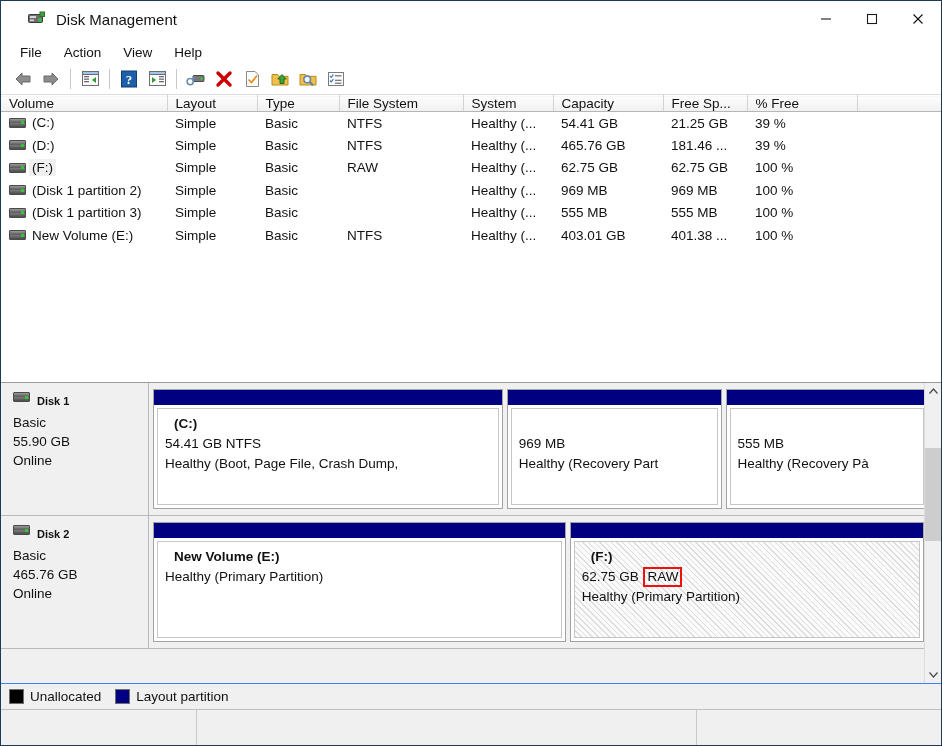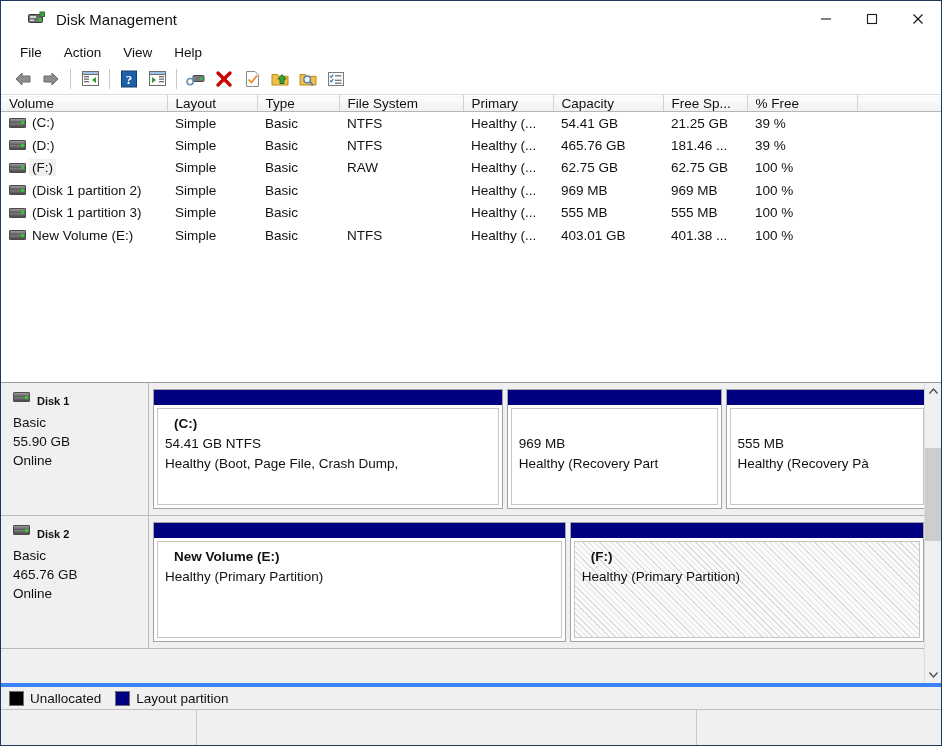--- a/index.html
+++ b/index.html
@@ -192,21 +192,21 @@
   .sbthumb {
     position:absolute; left:0; right:0;
     top:48px; height:93px;
     background:#cdcdcd;
   }
 
   
   .legend {
     height:26px; min-height:26px;
     background:#f0f0f0;
-    border-top:4px solid #3b82f6;
+    border-top:1px solid #3b82f6;
     display:flex; align-items:center;
     padding-left:8px;
     font-size:13.5px;
   }
   .legitem { display:flex; align-items:center; margin-right:14px; }
   .swatch { width:15px; height:15px; margin-right:6px; border:1px solid #6e6e6e; }
 
   
   .statusbar {
     height:36px; min-height:36px;
@@ -359,21 +359,21 @@
         <col style="width:84px">
           <col style="width:110px">
           <col style="width:86px">
       </colgroup>
       <thead>
         <tr>
           <th>Volume</th>
           <th>Layout</th>
           <th>Type</th>
           <th>File System</th>
-          <th>Primary</th>
+          <th>System</th>
           <th>Capacity</th>
           <th>Free Sp...</th>
           <th>% Free</th>
           <th></th>
         </tr>
       </thead>
       <tbody>
           <tr>
             <td class="volcell"><span class="volname">
                 <span class="drvicon"></span>
@@ -516,20 +516,21 @@
               <div class="cap" style="background: rgb(0, 0, 128);"></div>
               <div class="body">
                 <div class="plabel">New Volume  (E:)</div>
                 <div>Healthy (Primary Partition)</div>
               </div>
             </div>
             <div class="part" style="flex: 0 0 46.2%;">
               <div class="cap" style="background: rgb(0, 0, 128);"></div>
               <div class="body raw">
                 <div class="plabel">(F:)</div>
+                <div><span>62.75 GB </span><span class="raw-box" style="border-color: rgb(238, 17, 17);">RAW</span></div>
                 <div>Healthy (Primary Partition)</div>
               </div>
             </div>
           </div>
         </div>
       </div>
     <div class="vscroll">
       <div class="sbarrow">
         <svg width="9" height="7" viewBox="0 0 9 7">
             <path d="M0.5 5.5 L4.5 1 L8.5 5.5" fill="none" stroke="#4a4a4a" stroke-width="1.2"></path>

